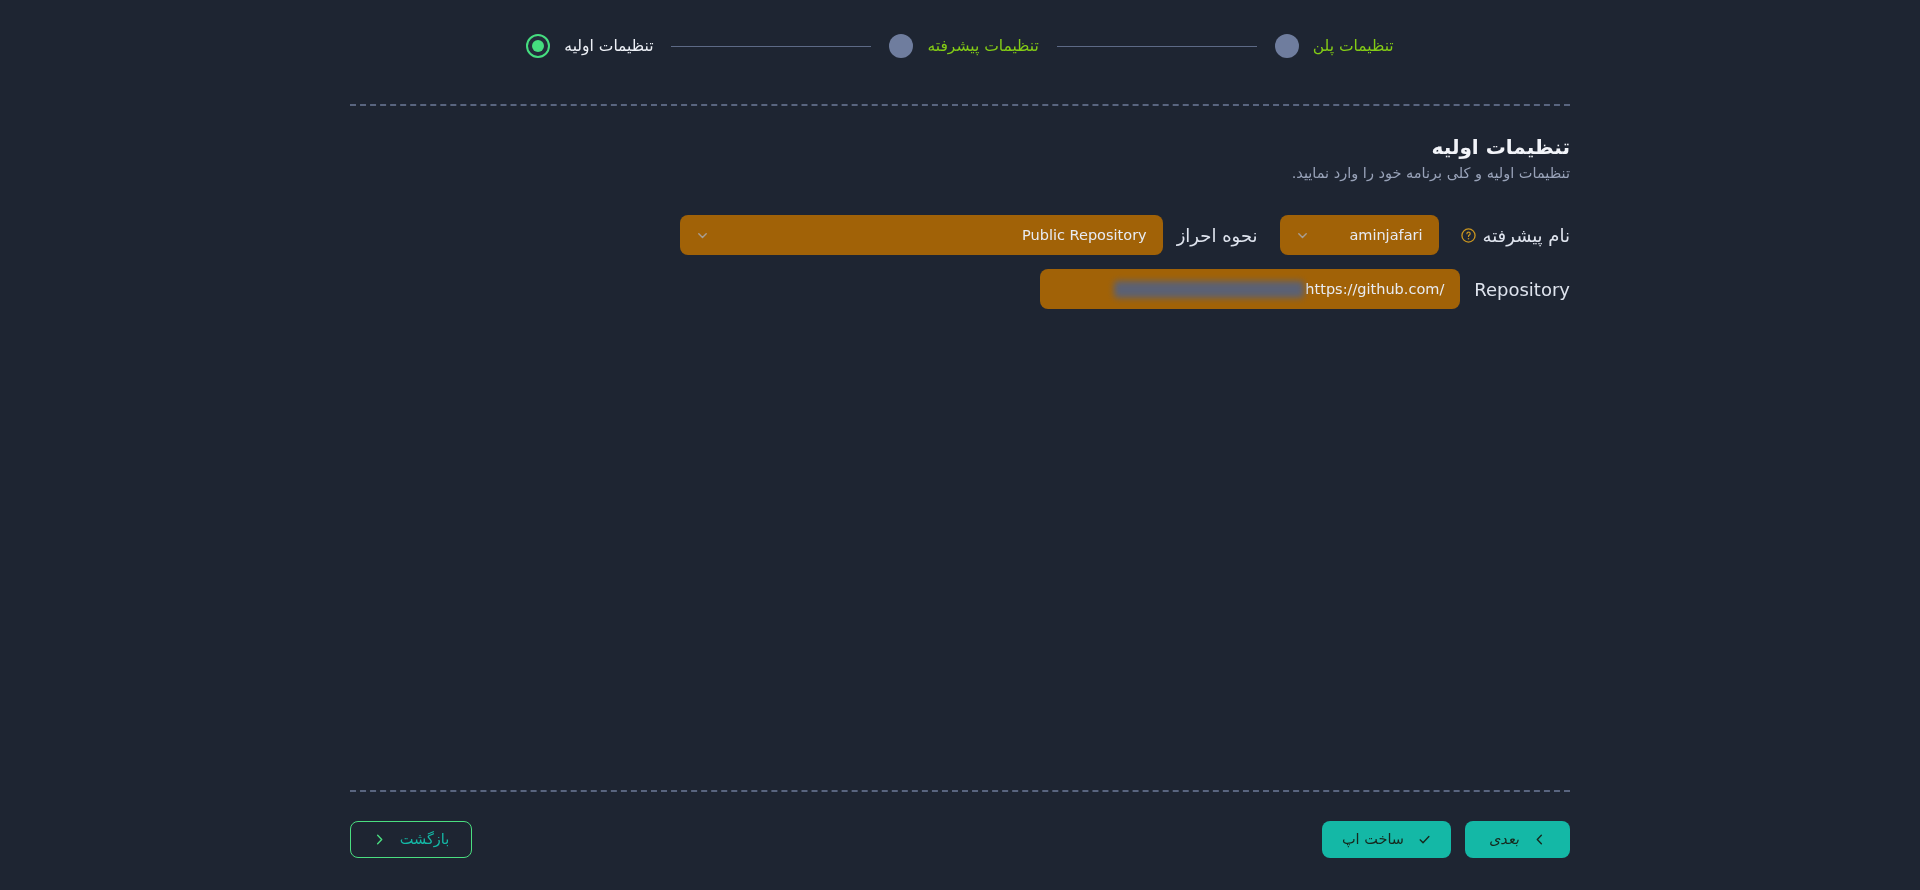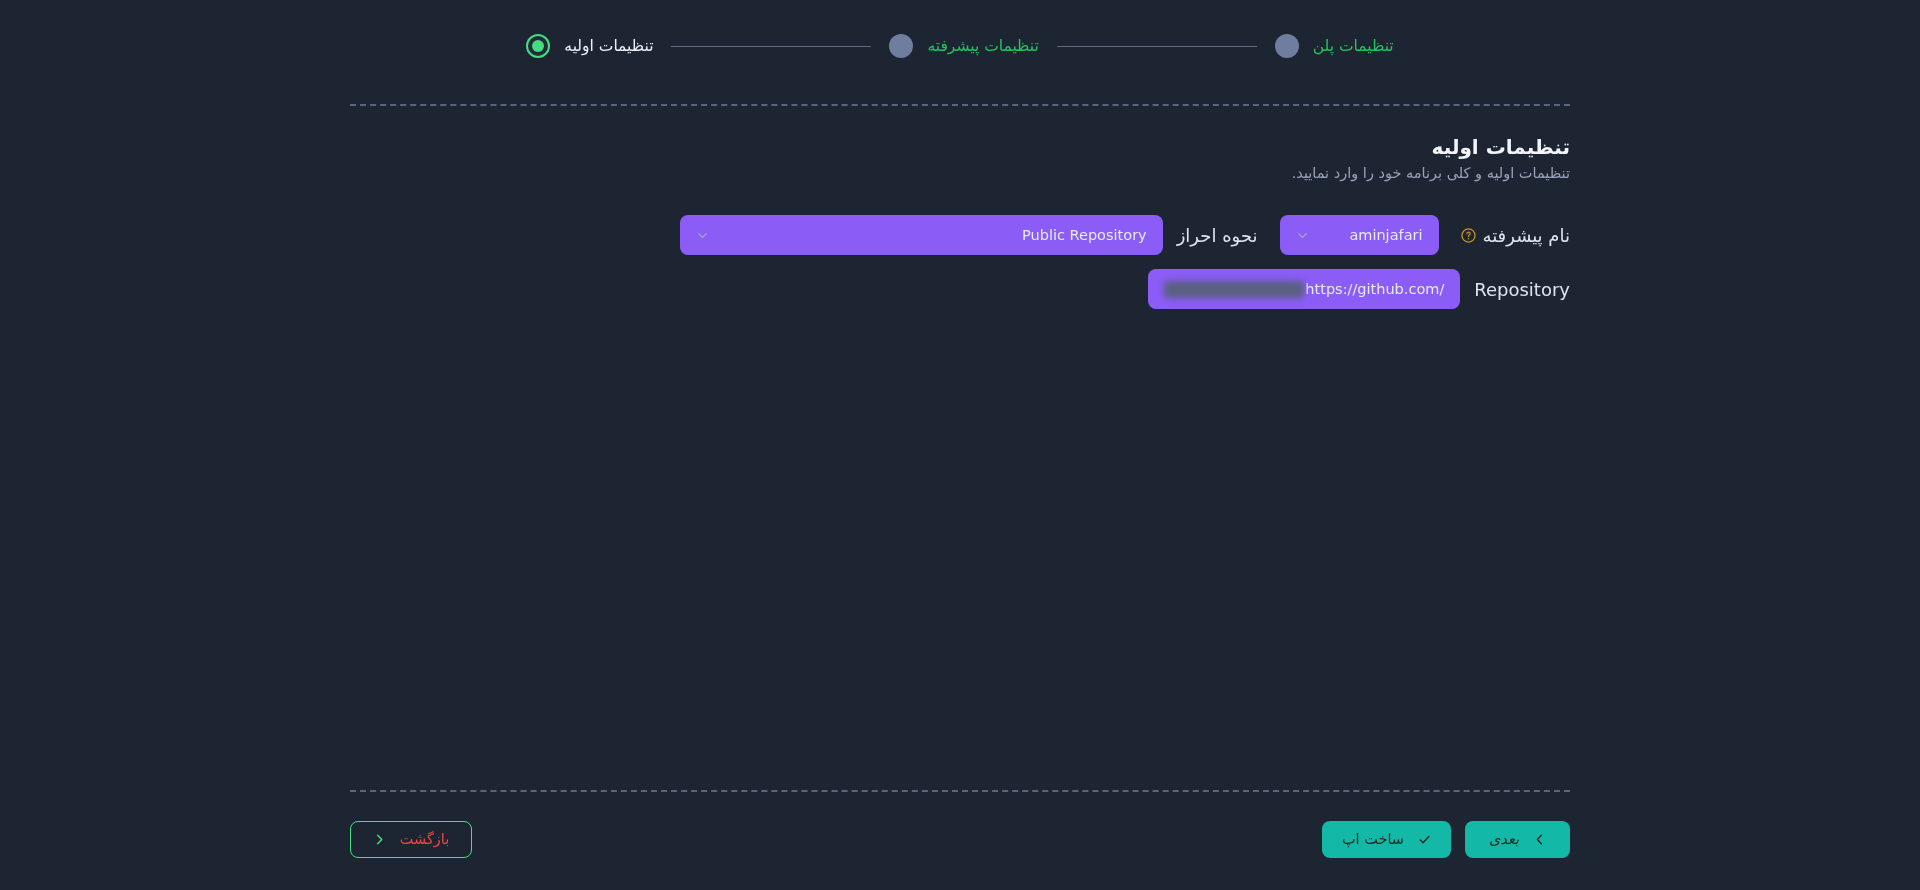--- a/index.html
+++ b/index.html
@@ -41,21 +41,21 @@
 
   .step {
     display: flex;
     align-items: center;
     gap: 14px;
     flex-direction: row;
   }
 
   .step-label {
     font-size: 15.5px;
-    color: #22c55e;
+    color: #84cc16;
     white-space: nowrap;
     letter-spacing: 0;
   }
 
   .step-dot {
     width: 24px;
     height: 24px;
     border-radius: 50%;
     background: #6f7d9e;
     flex: 0 0 auto;
@@ -161,21 +161,21 @@
     width: 15px;
     height: 15px;
     flex: 0 0 auto;
     display: inline-flex;
     align-items: center;
     justify-content: center;
   }
   .help-icon svg { display: block; }
 
   .control {
-    background: #8b5cf6;
+    background: #a16207;
     border: none;
     border-radius: 8px;
     height: 40px;
     display: flex;
     align-items: center;
     padding: 0 16px;
     color: #e7ebf3;
     font-size: 14.5px;
     font-family: inherit;
     position: relative;
@@ -192,21 +192,21 @@
     flex-direction: row-reverse;
   }
 
   .control.select-wide {
     width: 483px;
     justify-content: space-between;
     flex-direction: row-reverse;
   }
 
   .control.url-input {
-    width: 312px;
+    width: 420px;
     justify-content: flex-start;
     gap: 0;
   }
 
   .control-value {
     font-size: 14.5px;
     color: #e7ebf3;
     white-space: nowrap;
     direction: ltr;
     text-align: left;
@@ -277,21 +277,21 @@
 
   .btn-primary {
     background: #14b8a6;
     color: #16281d;
     font-weight: normal;
   }
 
   .btn-outline {
     background: transparent;
     border: 1.5px solid #4ade80;
-    color: #ef4444;
+    color: #14b8a6;
     min-width: 122px;
   }
 
   .btn .ic {
     width: 13px;
     height: 13px;
     flex: 0 0 auto;
     display: inline-flex;
     align-items: center;
     justify-content: center;

